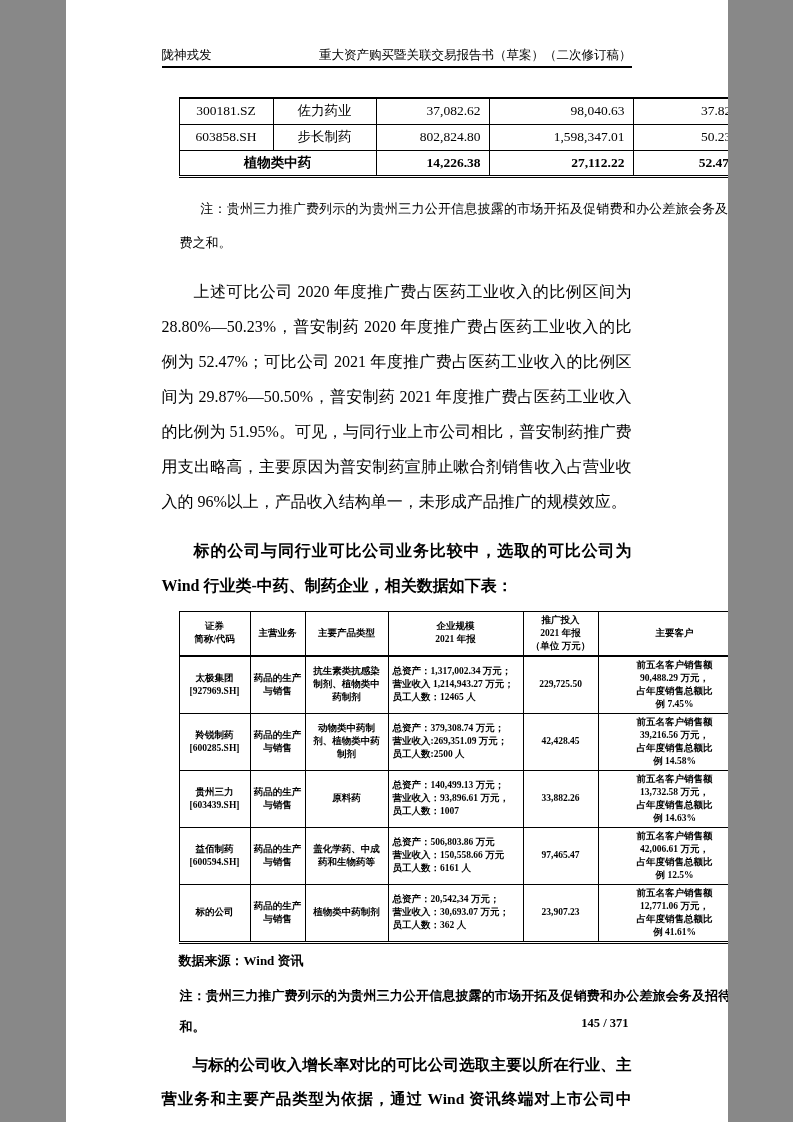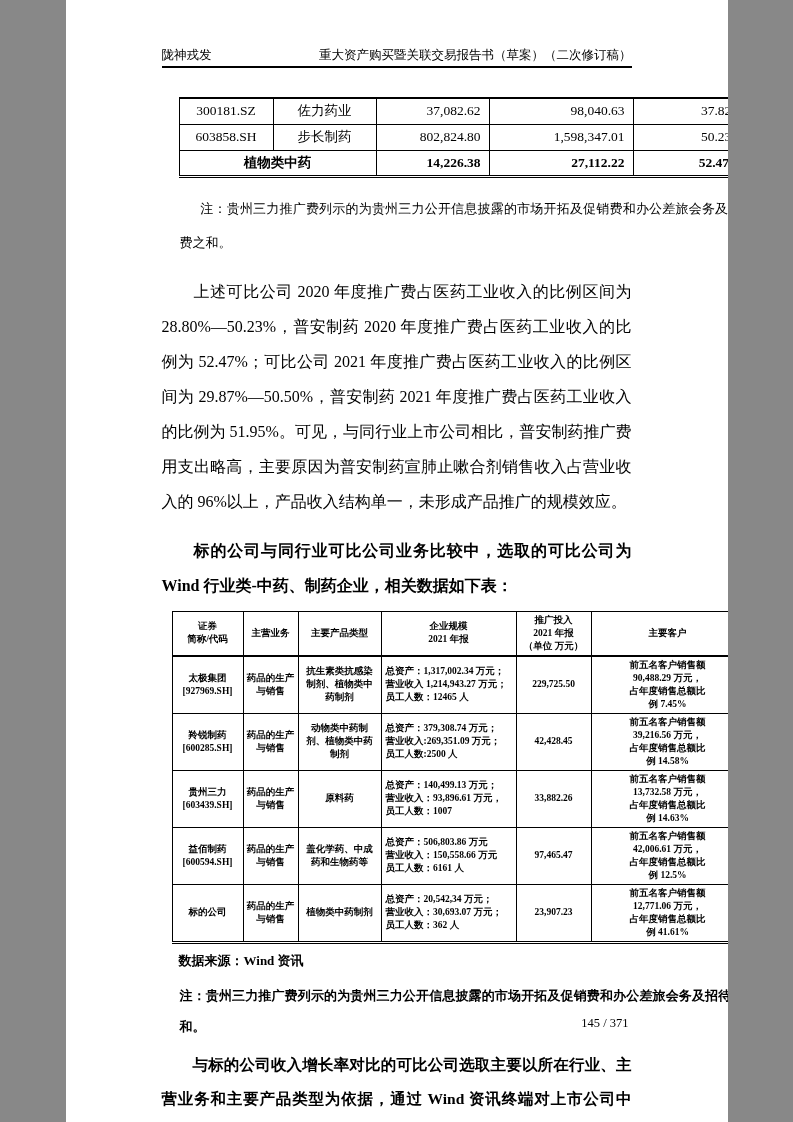--- a/index.html
+++ b/index.html
@@ -29,38 +29,38 @@
   .top-table td, .top-table tr { border-left:1px solid #000; border-right:1px solid #000; }
 
   
   .note1 { margin:14px 0 0 18px; width:575px; font-size:13px; line-height:34px;
     text-indent:1.6em; text-align:justify; }
   .para { margin-top:14px; font-size:16px; line-height:35px;
     text-indent:2em; text-align:justify; }
   .bold { font-weight:bold; }
 
   
-  .main-table { margin:8px 0 0 10px; width:572px;
+  .main-table { margin:8px 0 0 17px; width:572px;
     border-top:1.5px solid #000; border-bottom:3px double #000;
     font-size:9.5px; font-weight:bold; }
   .main-table td, .main-table th { border:1px solid #000; vertical-align:middle;
     text-align:center; white-space:pre-line; line-height:13px; padding:2px 2px; }
   .main-table thead th { height:44px; border-bottom:2px solid #000; font-weight:bold; }
   .main-table tbody td { height:54px; }
   .main-table td.l { text-align:left; padding-left:4px; }
   .main-table tr.last td { border-top:1.5px solid #000; }
 
   .source-line { margin:8px 0 0 17px; font-size:13px; font-weight:bold; line-height:18px; }
   .note2 { margin:10px 0 0 18px; width:578px; font-size:13px; font-weight:bold;
     line-height:31px; text-align:justify; }
   .para3 { margin-top:6px; font-size:15.5px; line-height:34px; }
 
   
   .page-number { position:absolute; top:1016px; right:99px;
-    font-size:12.5px; font-weight:normal; }
+    font-size:12.5px; font-weight:bold; }
 </style>
 </head>
 <body>
 
 <div class="page">
   <div class="content">
 
     <div class="doc-header">
       <span>陇神戎发</span>
       <span>重大资产购买暨关联交易报告书（草案）（二次修订稿）</span>

